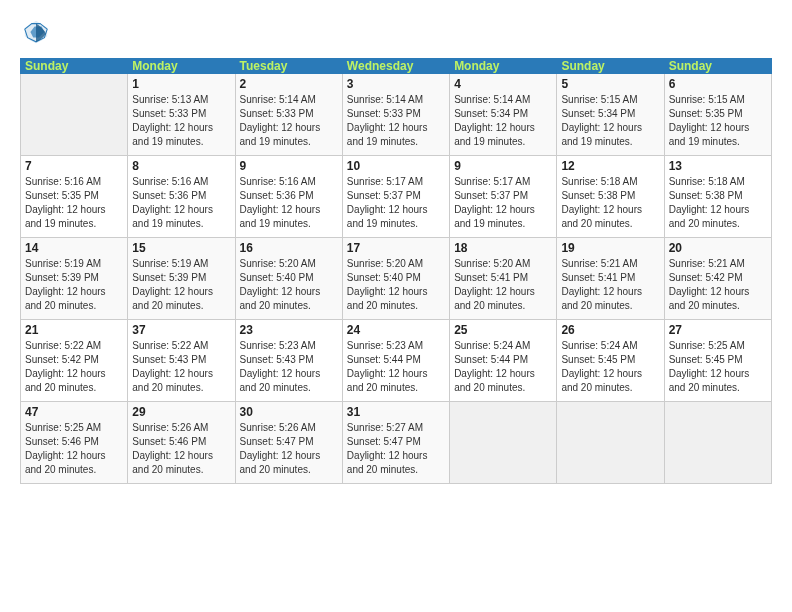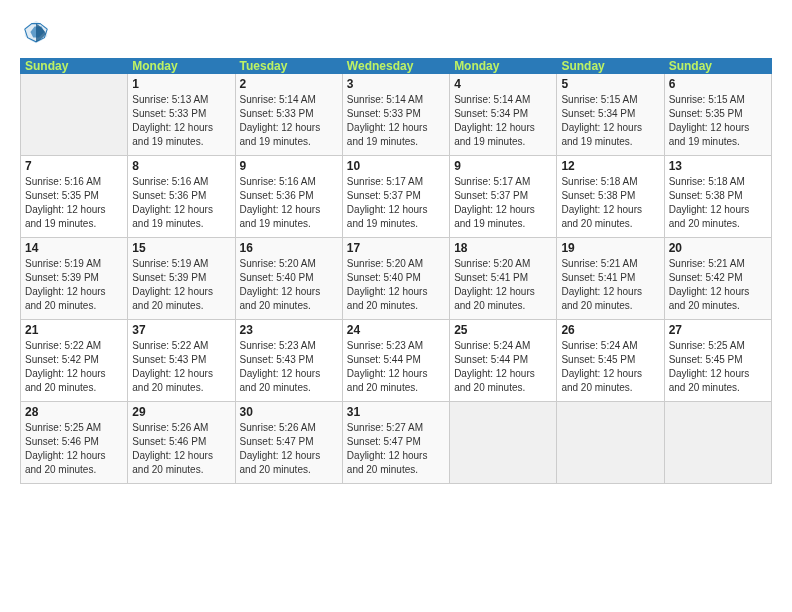--- a/index.html
+++ b/index.html
@@ -329,21 +329,21 @@
           <td>
             <span class="day-num">27</span>
             <div class="day-info" style="white-space: pre-line;">Sunrise: 5:25 AM
 Sunset: 5:45 PM
 Daylight: 12 hours
 and 20 minutes.</div>
           </td>
         </tr>
         <tr>
           <td>
-            <span class="day-num">28</span>
+            <span class="day-num">47</span>
             <div class="day-info" style="white-space: pre-line;">Sunrise: 5:25 AM
 Sunset: 5:46 PM
 Daylight: 12 hours
 and 20 minutes.</div>
           </td>
           <td>
             <span class="day-num">29</span>
             <div class="day-info" style="white-space: pre-line;">Sunrise: 5:26 AM
 Sunset: 5:46 PM
 Daylight: 12 hours

